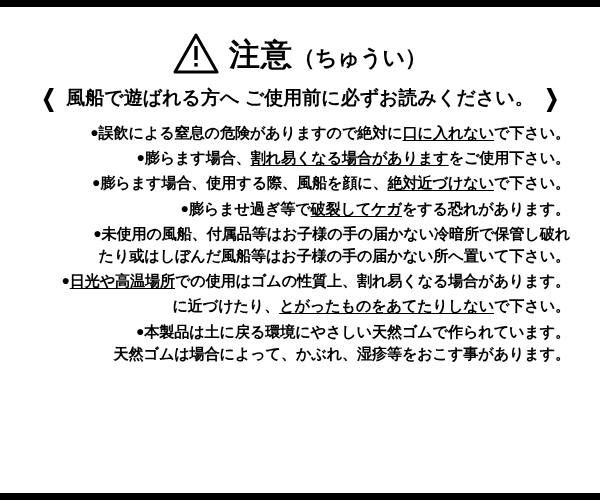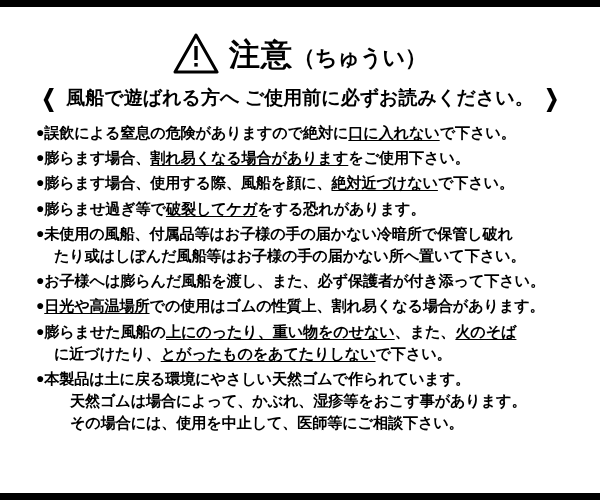--- a/index.html
+++ b/index.html
@@ -87,20 +87,21 @@
   .notice {
     font-size: 15.2px;
     font-weight: bold;
     line-height: 1.0;
     margin-bottom: 10px;
     letter-spacing: -0.2px;
   }
   .notice .line {
     display: block;
     white-space: nowrap;
+    text-align: right;
   }
   .notice .line.cont {
     padding-left: 18px;
     margin-top: 7px;
   }
   .notice .line.cont2 {
     padding-left: 34px;
     margin-top: 7px;
     font-family: Liberation Serif, serif;
   }
@@ -147,30 +148,25 @@
           <span class="line"><span class="bullet">●</span><span>膨らます場合、使用する際、風船を顔に、</span><span class="u">絶対近づけない</span><span>で下さい。</span></span>
         </li>
         <li class="notice">
           <span class="line"><span class="bullet">●</span><span>膨らませ過ぎ等で</span><span class="u">破裂してケガ</span><span>をする恐れがあります。</span></span>
         </li>
         <li class="notice">
           <span class="line"><span class="bullet">●</span><span>未使用の風船、付属品等はお子様の手の届かない冷暗所で保管し破れ</span></span>
           <span class="line cont"><span>たり或はしぼんだ風船等はお子様の手の届かない所へ置いて下さい。</span></span>
         </li>
         <li class="notice">
-          <span class="line"><span class="bullet">●</span><span>お子様へは膨らんだ風船を渡し、また、必ず保護者が付き添って下さい。</span></span>
-        </li>
-        <li class="notice">
           <span class="line"><span class="bullet">●</span><span class="u">日光や高温場所</span><span>での使用はゴムの性質上、割れ易くなる場合があります。</span></span>
         </li>
         <li class="notice">
-          <span class="line"><span class="bullet">●</span><span>膨らませた風船の</span><span class="u">上にのったり、重い物をのせない</span><span>、また、</span><span class="u">火のそば</span></span>
           <span class="line cont"><span>に近づけたり、</span><span class="u">とがったものをあてたりしない</span><span>で下さい。</span></span>
         </li>
         <li class="notice">
           <span class="line"><span class="bullet">●</span><span>本製品は土に戻る環境にやさしい天然ゴムで作られています。</span></span>
           <span class="line cont2"><span>天然ゴムは場合によって、かぶれ、湿疹等をおこす事があります。</span></span>
-          <span class="line cont2"><span>その場合には、使用を中止して、医師等にご相談下さい。</span></span>
         </li>
       </ul>
 
   </div>
 </div>
 
 </body></html>

